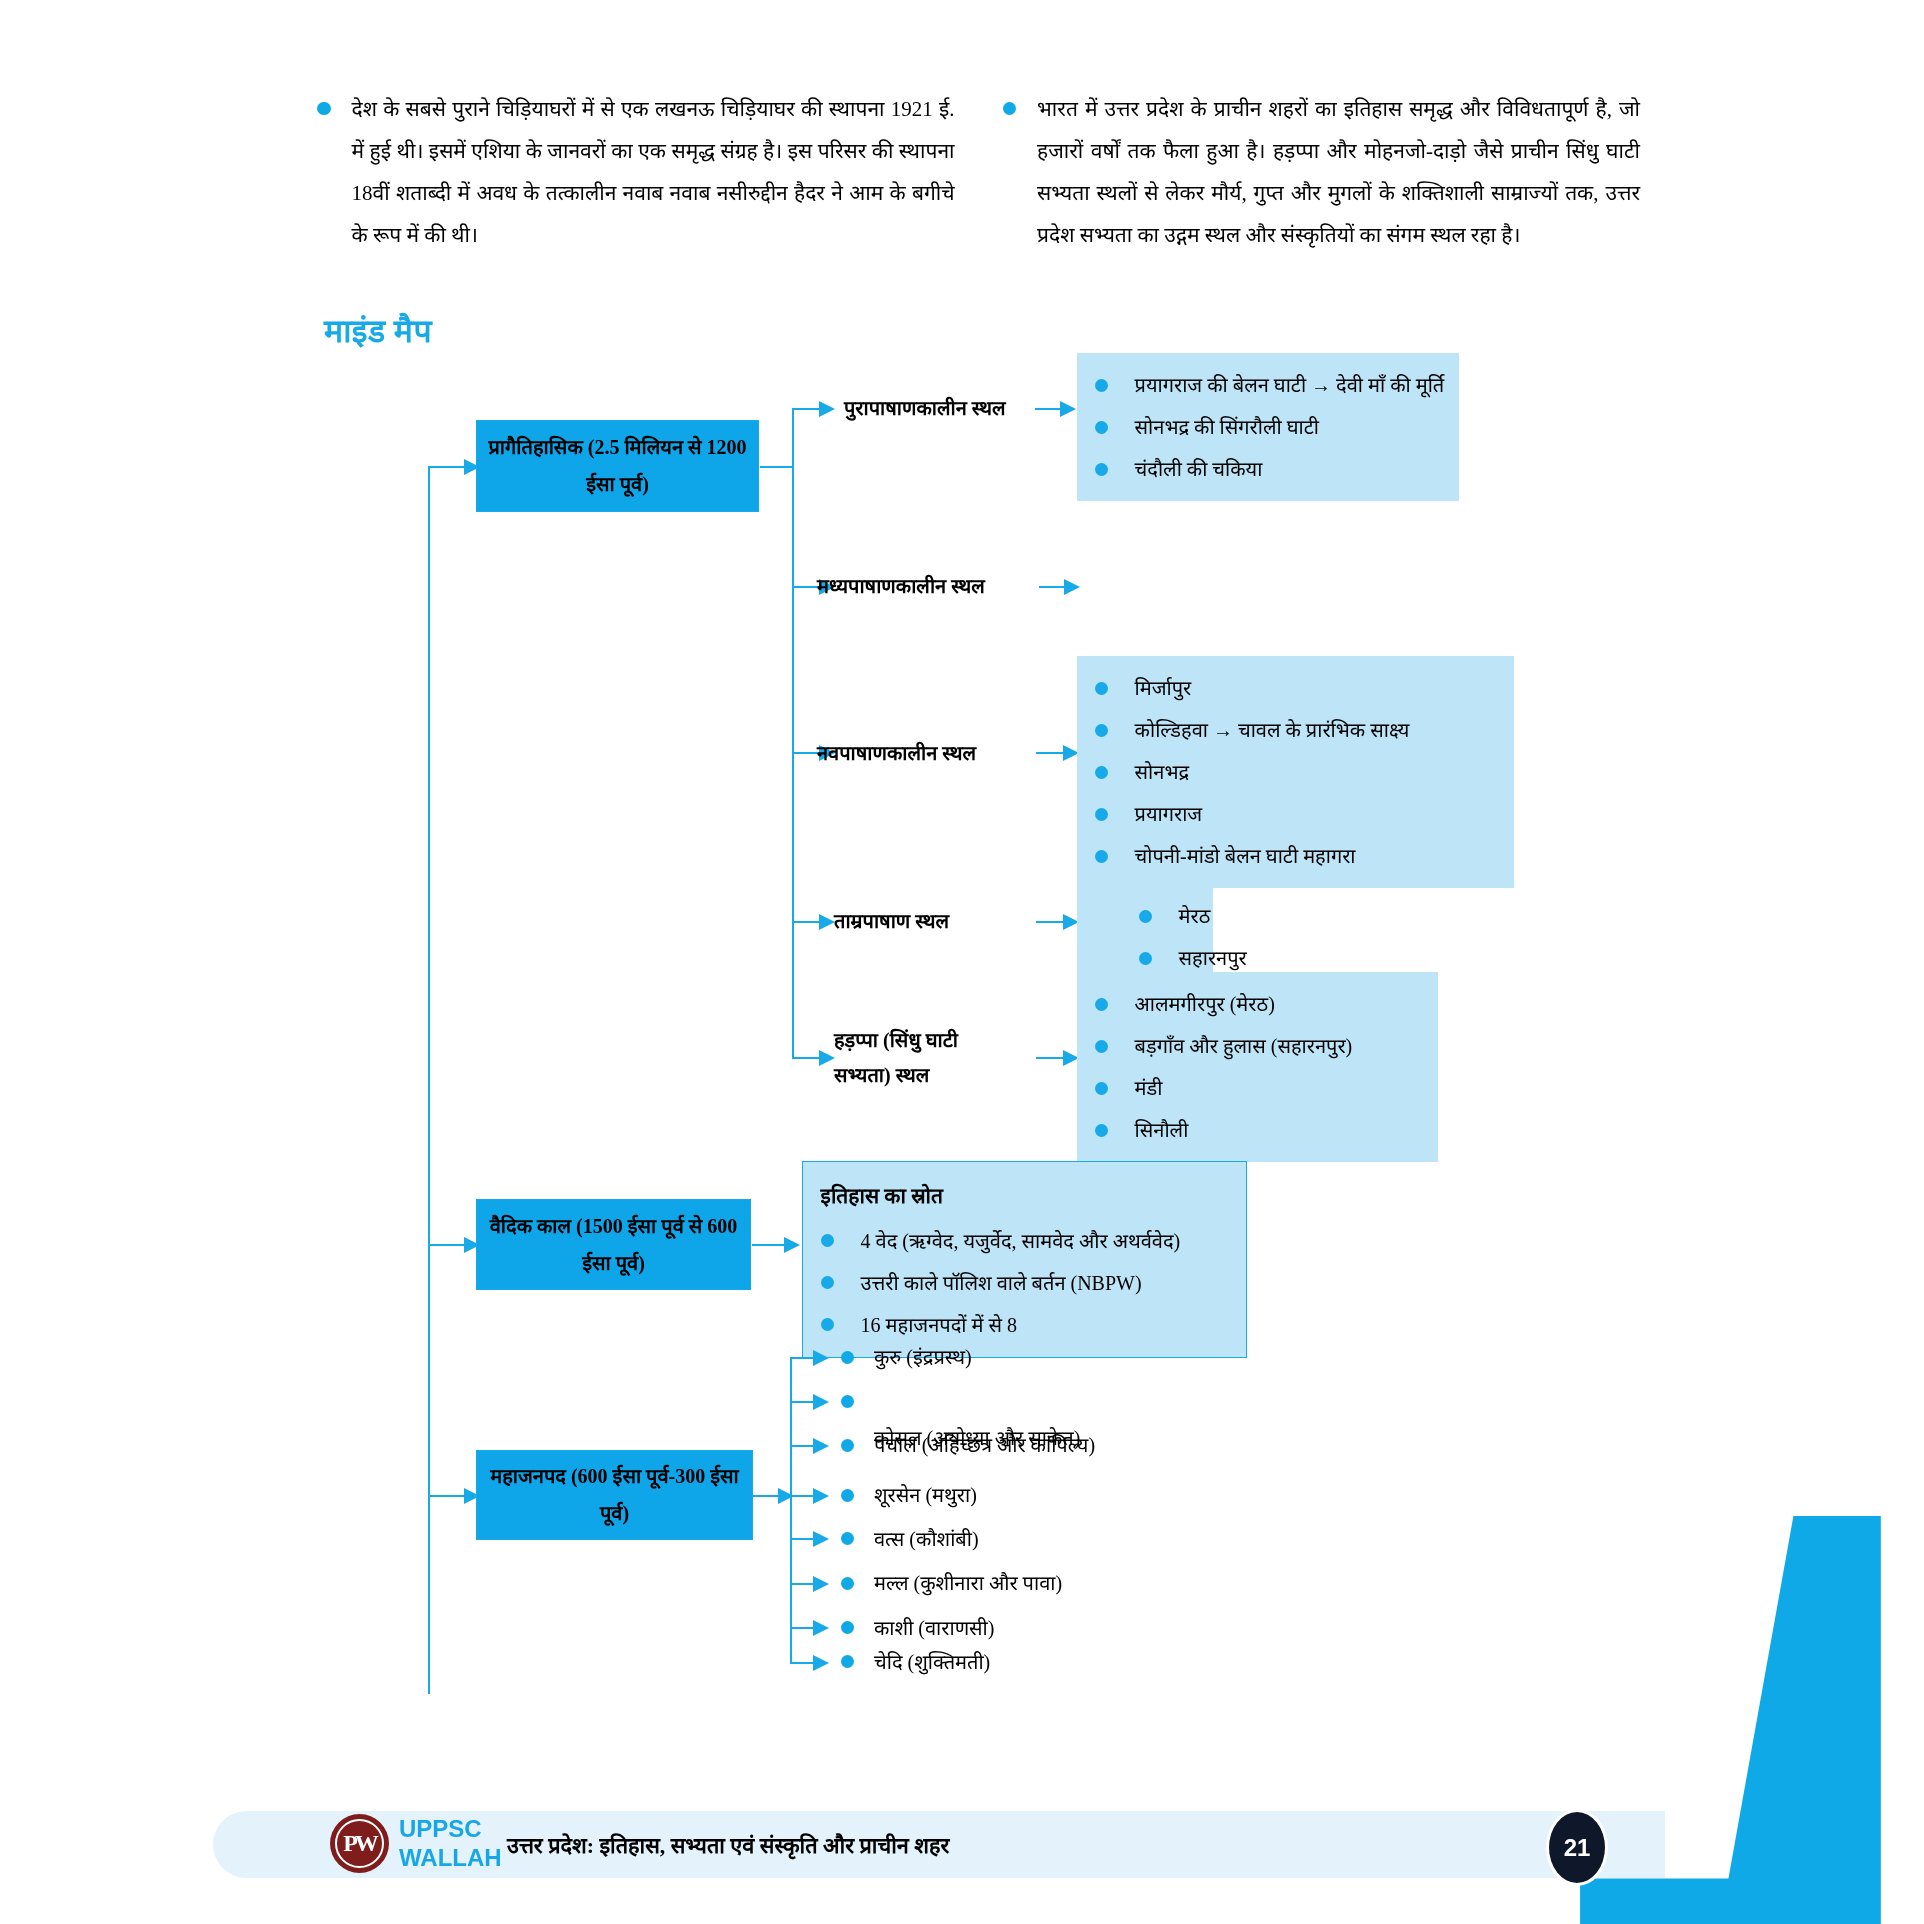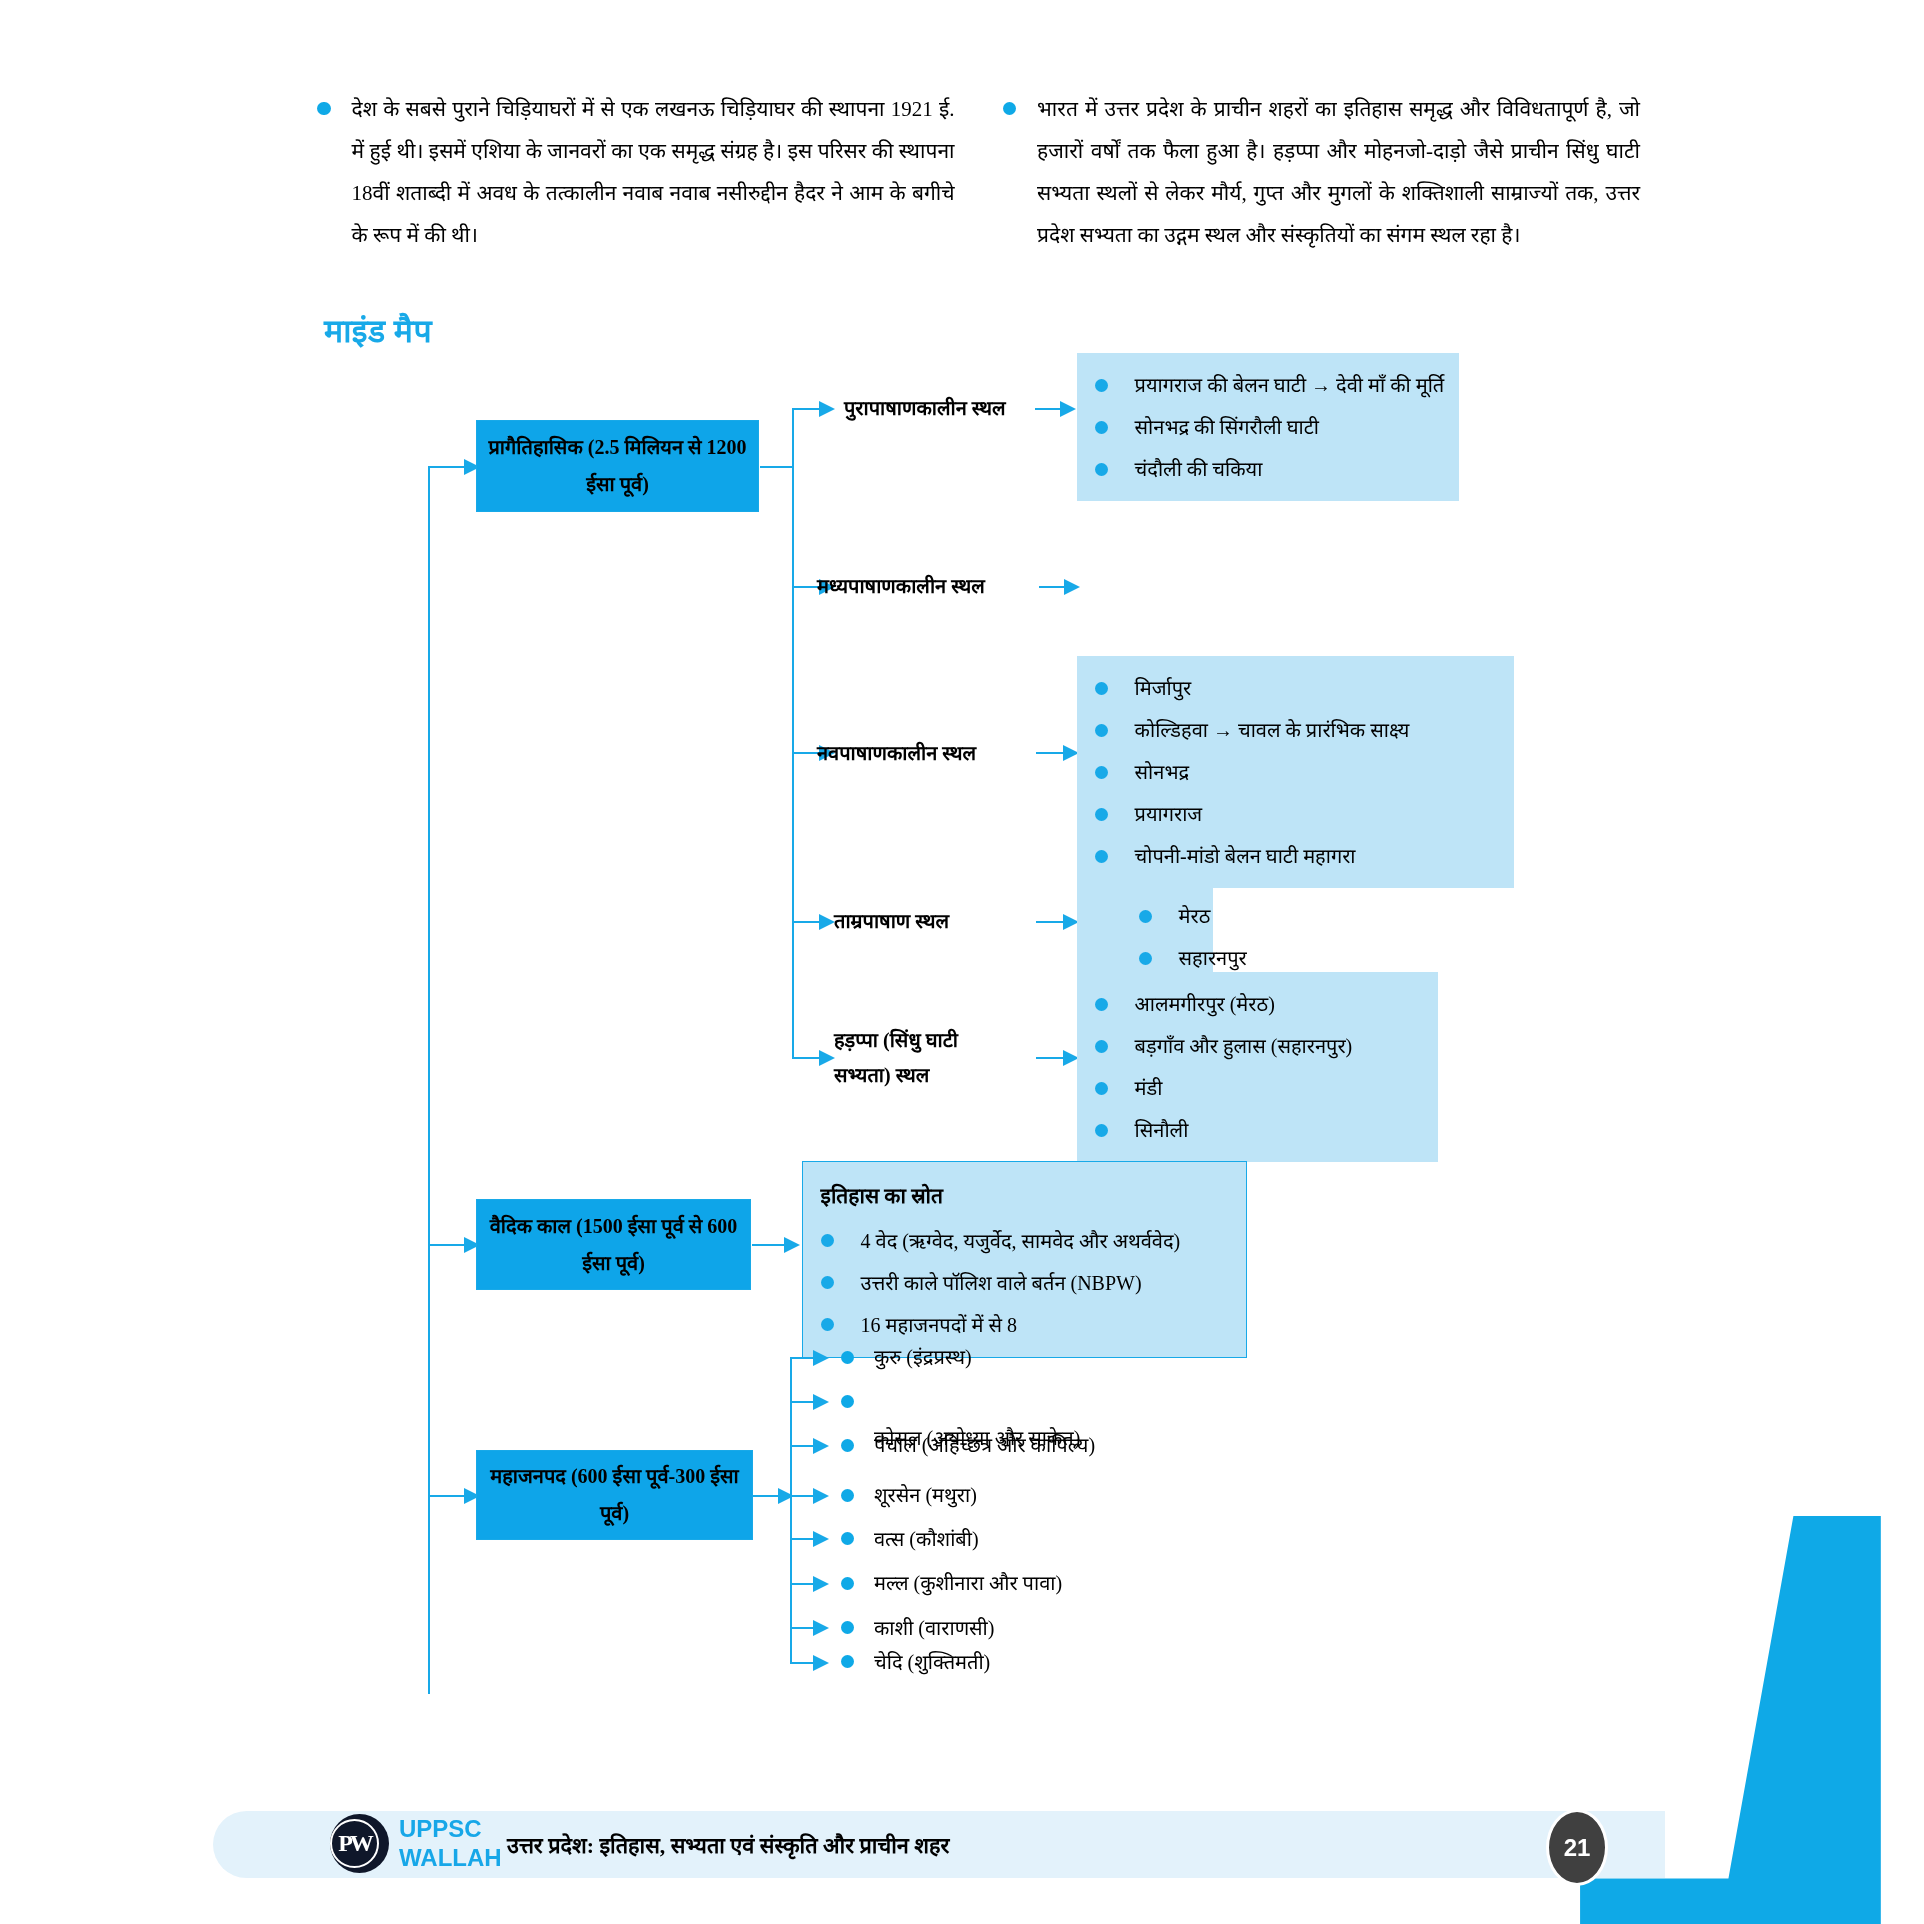--- a/index.html
+++ b/index.html
@@ -77,41 +77,41 @@
     border-left:16px solid #18A9E8;
   }
 
   
   .footer-band{
     position:absolute;left:213px;top:1811px;width:1452px;height:67px;
     background:#E3F2FB;border-radius:34px 0 0 34px;
   }
   .pw-logo{
     position:absolute;left:330px;top:1814px;width:59px;height:59px;
-    border-radius:50%;background:#0f172a;
-    display:flex;align-items:center;
+    border-radius:50%;background:#7f1d1d;
+    display:flex;align-items:center;justify-content:center;
   }
   .pw-logo .pw-inner{
     width:45px;height:45px;border-radius:50%;
     border:2.4px solid #fff;display:flex;align-items:center;justify-content:center;
     color:#fff;font-family:"Liberation Serif",serif;font-size:24px;font-weight:bold;
     letter-spacing:-3.2px;
   }
   .brand{
     position:absolute;left:399px;top:1814px;
     font-family:"Liberation Sans",sans-serif;
     font-size:24px;font-weight:bold;color:#17A7E8;line-height:29px;
   }
   .footer-title{
     position:absolute;left:507px;top:1830px;
     font-size:21.7px;font-weight:bold;color:#000;
   }
   .page-bubble{
     position:absolute;left:1546px;top:1809px;width:56px;height:71px;
-    background:#404040;border-radius:50%;
+    background:#0f172a;border-radius:50%;
     border:3.2px solid #fff;
     display:flex;align-items:center;justify-content:center;
     font-family:"Liberation Sans",sans-serif;
     font-size:24px;font-weight:bold;color:#fff;
     z-index:5;
   }
   .corner-deco{
     position:absolute;right:0;bottom:0;width:345px;height:409px;
     overflow:hidden;pointer-events:none;
   }

